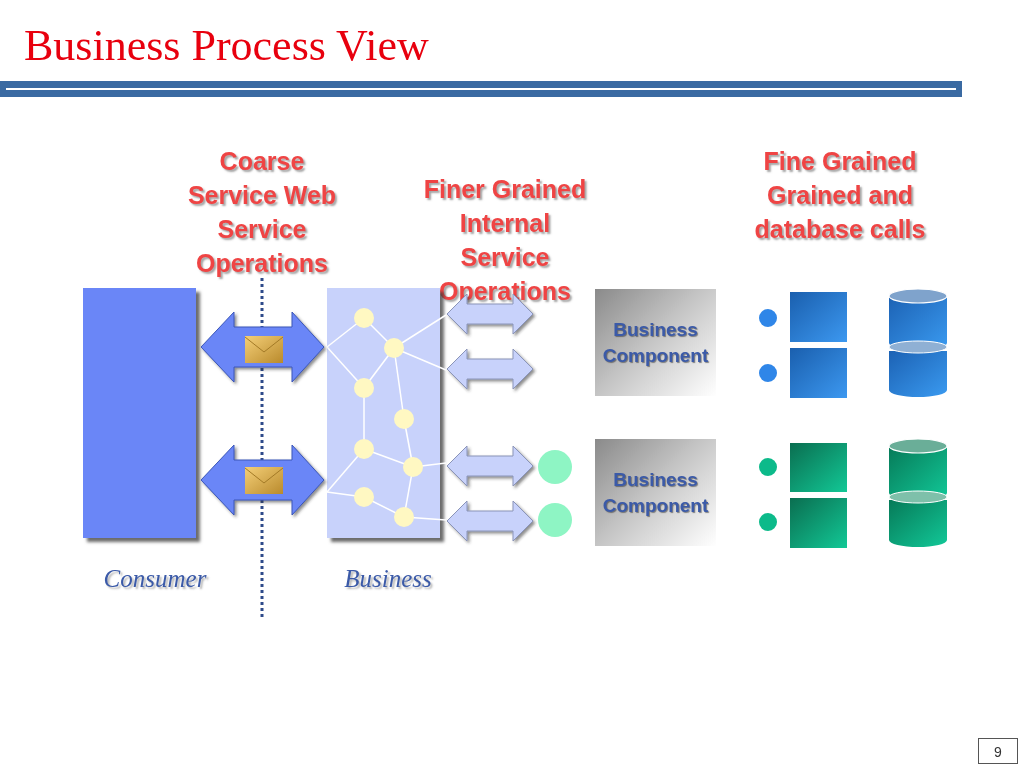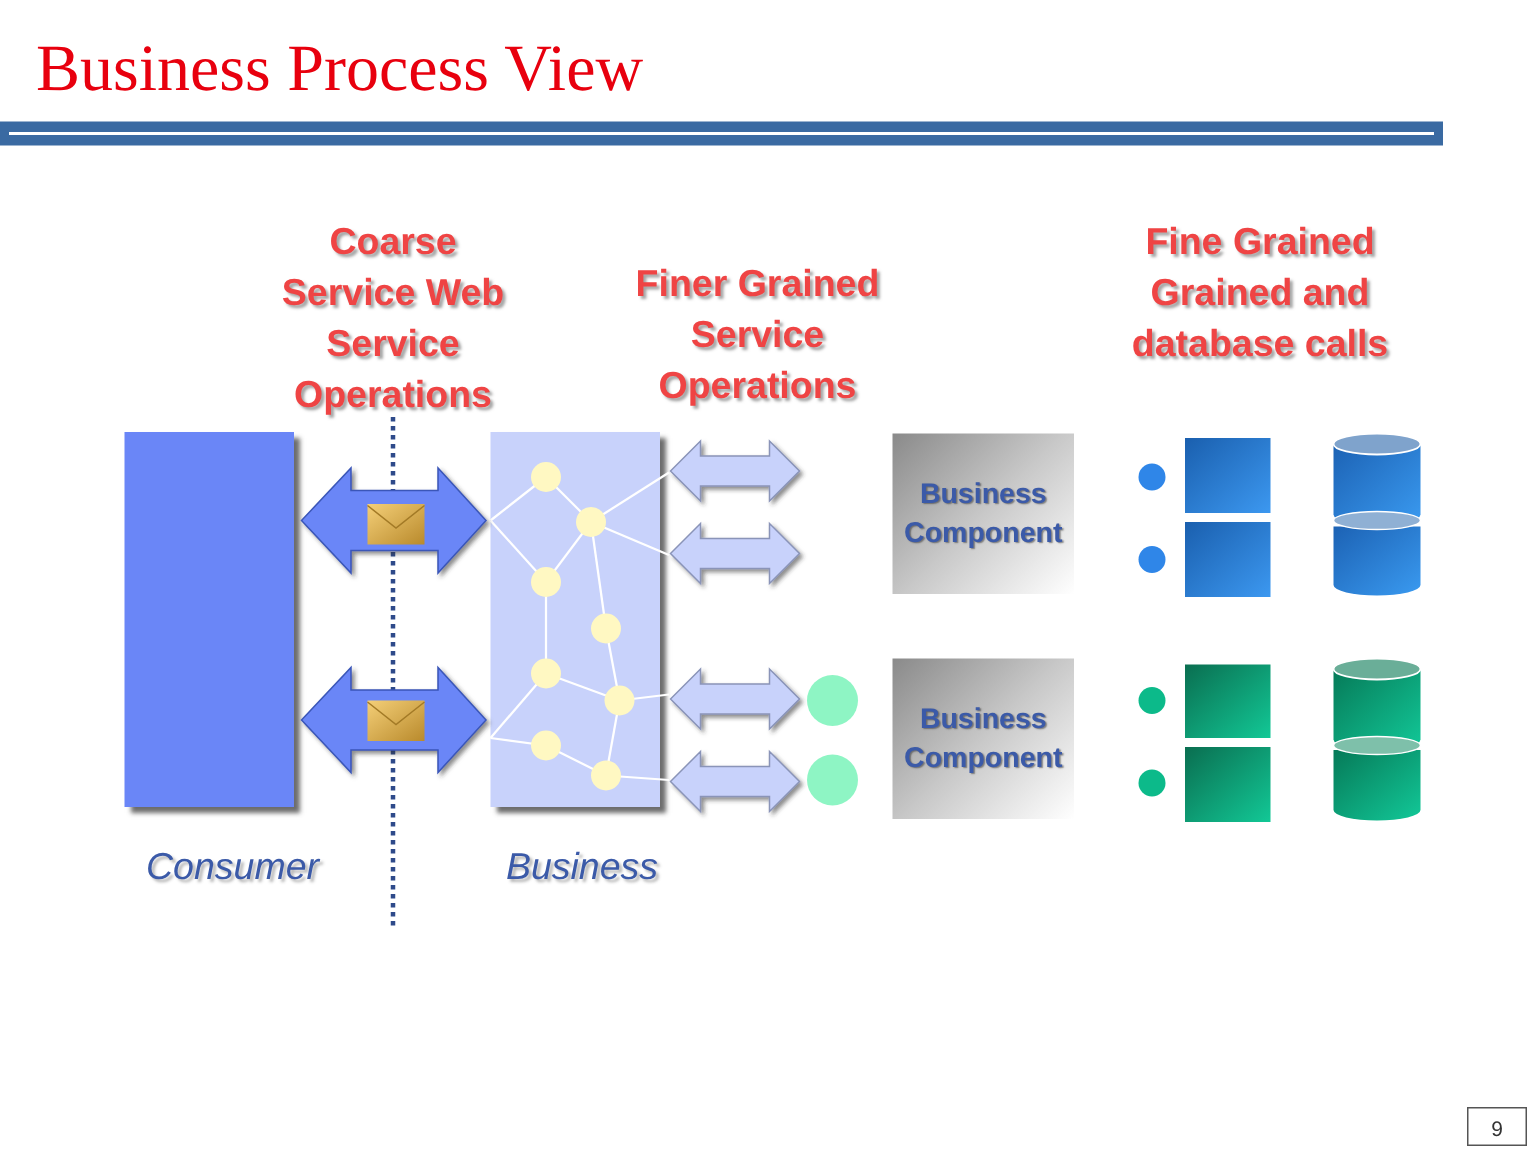--- a/index.html
+++ b/index.html
@@ -26,21 +26,21 @@
       font-weight: bold; font-size: 25px; line-height: 34px;
       color: #ef4444;
       text-shadow: 2px 2px 2px rgba(90,90,90,0.55);
       font-family: "Liberation Sans", sans-serif;
     }
     .caption {
       position: absolute; text-align: center;
       font-style: italic; font-size: 25px; line-height: 31px;
       color: #3b5aa8;
       text-shadow: 2px 2px 2px rgba(90,90,90,0.45);
-      font-family: Liberation Sans, sans-serif;
+      font-family: Liberation Serif, serif;
     }
     .consumer-box {
       position: absolute; left: 83px; top: 288px; width: 113px; height: 250px;
       background: #6a86f7;
       box-shadow: 4px 4px 3px rgba(60,60,60,0.75);
     }
     .process-box {
       position: absolute; left: 327px; top: 288px; width: 113px; height: 250px;
       background: #c8d2fb;
       box-shadow: 4px 4px 3px rgba(60,60,60,0.75);
@@ -75,20 +75,21 @@
 </div>
 
 <div class="heading" style="left:160px; top:144px; width:204px;">
   <div>Coarse</div>
   <div>Service Web</div>
   <div>Service</div>
   <div>Operations</div>
 </div>
 <div class="heading" style="left:400px; top:144px; width:210px;margin-top:28px;">
   <div>Finer Grained</div>
+  <div>Internal</div>
   <div>Service</div>
   <div>Operations</div>
 </div>
 <div class="heading" style="left:730px; top:144px; width:220px;">
   <div>Fine Grained</div>
   <div>Grained and</div>
   <div>database calls</div>
 </div>
 
 <div class="consumer-box"></div>

